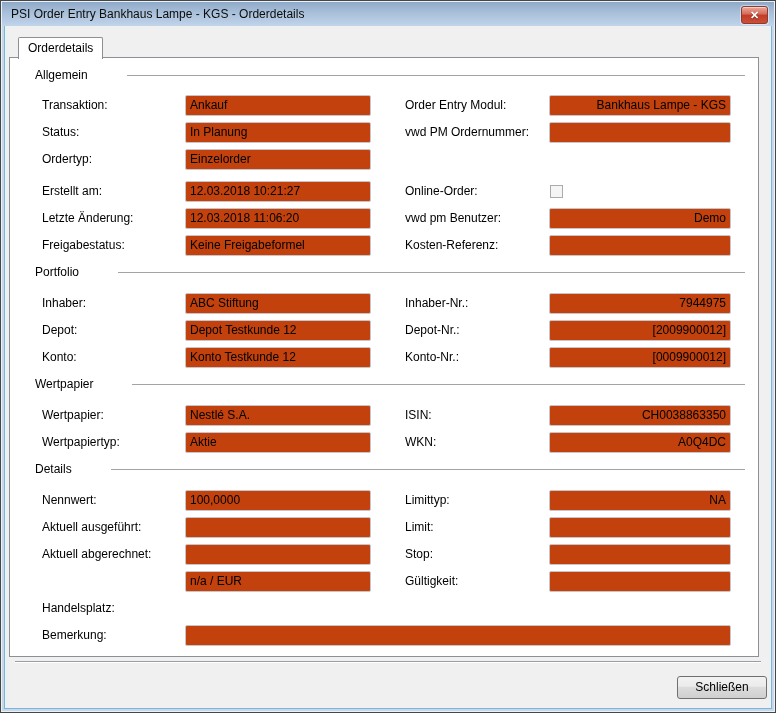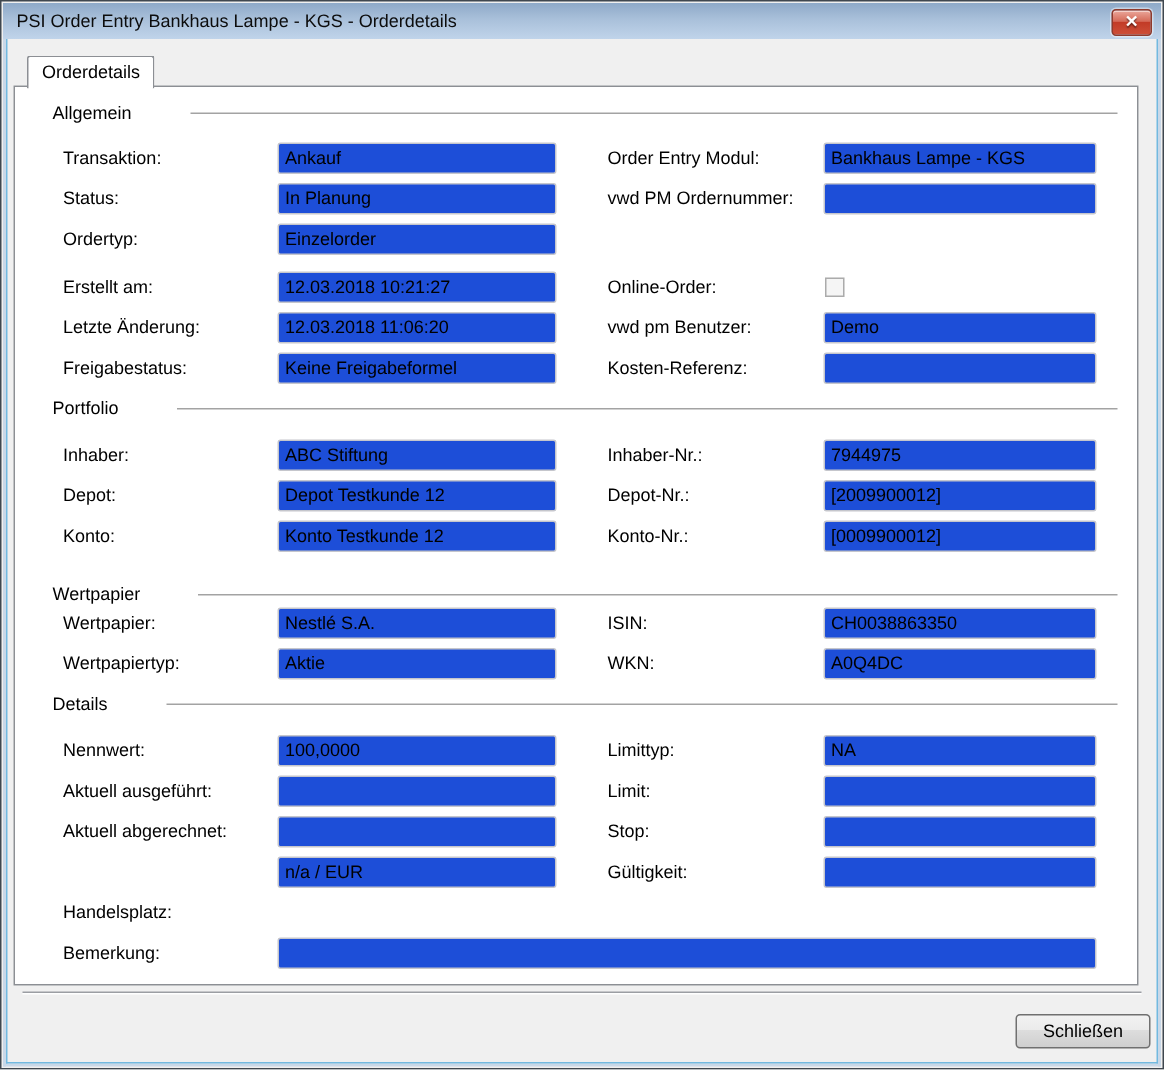--- a/index.html
+++ b/index.html
@@ -48,25 +48,25 @@
     display:flex; align-items:center; font-size:12px; color:#000;gap:32px;
   }
   .group-hdr .line { flex:1; height:1px; background:#a3a3a3; margin-left:7px; }
 
   .lab { position:absolute; height:21px; line-height:21px; font-size:12px; color:#000; white-space:nowrap; }
   .lab-l { left:32px; }
   .lab-r { left:395px; }
 
   .fld {
     position:absolute; height:21px; line-height:19px; font-size:12px; color:#000;
-    background:#1d4ed8; border:1px solid #c5c6cc; border-radius:2px;
+    background:#c2410c; border:1px solid #c5c6cc; border-radius:2px;
     padding:0 4px; white-space:nowrap; overflow:hidden;
   }
   .f-l { left:175px; width:186px; }
-  .f-r { left:539px; width:182px; }
+  .f-r { left:539px; width:182px;text-align:right; }
   .f-wide { left:175px; width:546px; }
 
   .cbx {
     position:absolute; left:540px; width:13px; height:13px;
     background:#f5f5f5; border:1px solid #ababab;
   }
 
   .divider { position:absolute; left:14px; right:14px; top:660px; height:2px;
     border-top:1px solid #9b9ea3; border-bottom:1px solid #ffffff; }
 
@@ -142,21 +142,21 @@
     <div class="lab lab-l" style="top:262px">Depot:</div>
     <div class="fld f-l" style="top:262px">Depot Testkunde 12</div>
     <div class="lab lab-r" style="top:262px">Depot-Nr.:</div>
     <div class="fld f-r" style="top:262px">[2009900012]</div>
 
     <div class="lab lab-l" style="top:289px">Konto:</div>
     <div class="fld f-l" style="top:289px">Konto Testkunde 12</div>
     <div class="lab lab-r" style="top:289px">Konto-Nr.:</div>
     <div class="fld f-r" style="top:289px">[0009900012]</div>
 
-    <div class="group-hdr" style="top:330px">
+    <div class="group-hdr" style="top:318px">
       <span>Wertpapier</span>
       <div class="line"></div>
     </div>
 
     <div class="lab lab-l" style="top:347px">Wertpapier:</div>
     <div class="fld f-l" style="top:347px">Nestlé S.A.</div>
     <div class="lab lab-r" style="top:347px">ISIN:</div>
     <div class="fld f-r" style="top:347px">CH0038863350</div>
 
     <div class="lab lab-l" style="top:374px">Wertpapiertyp:</div>

